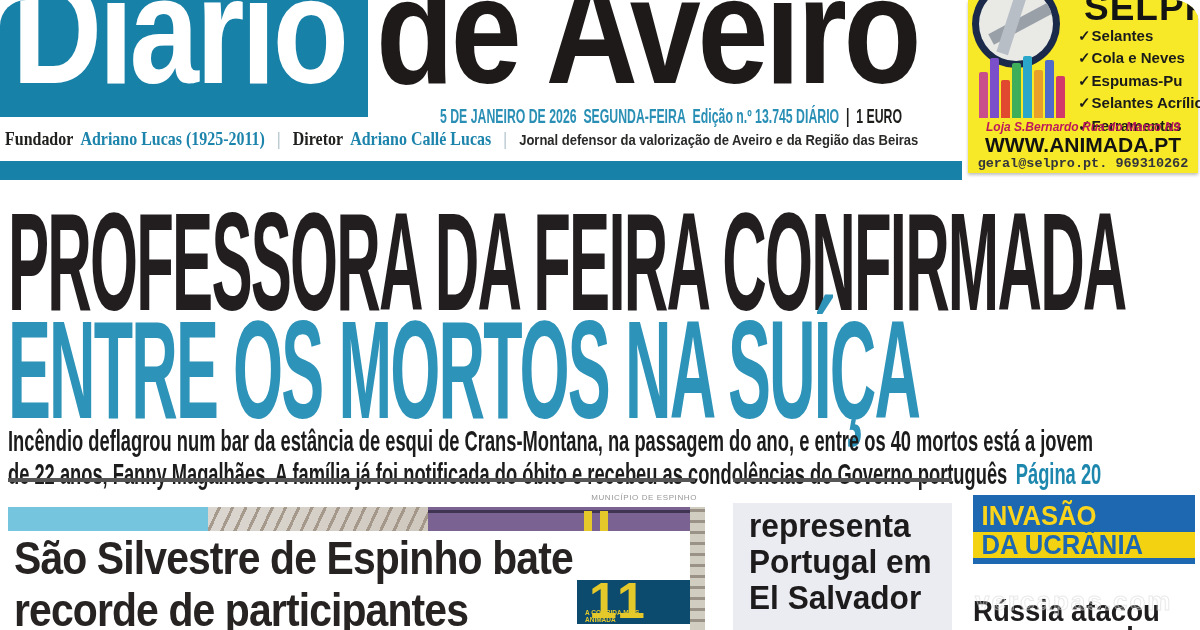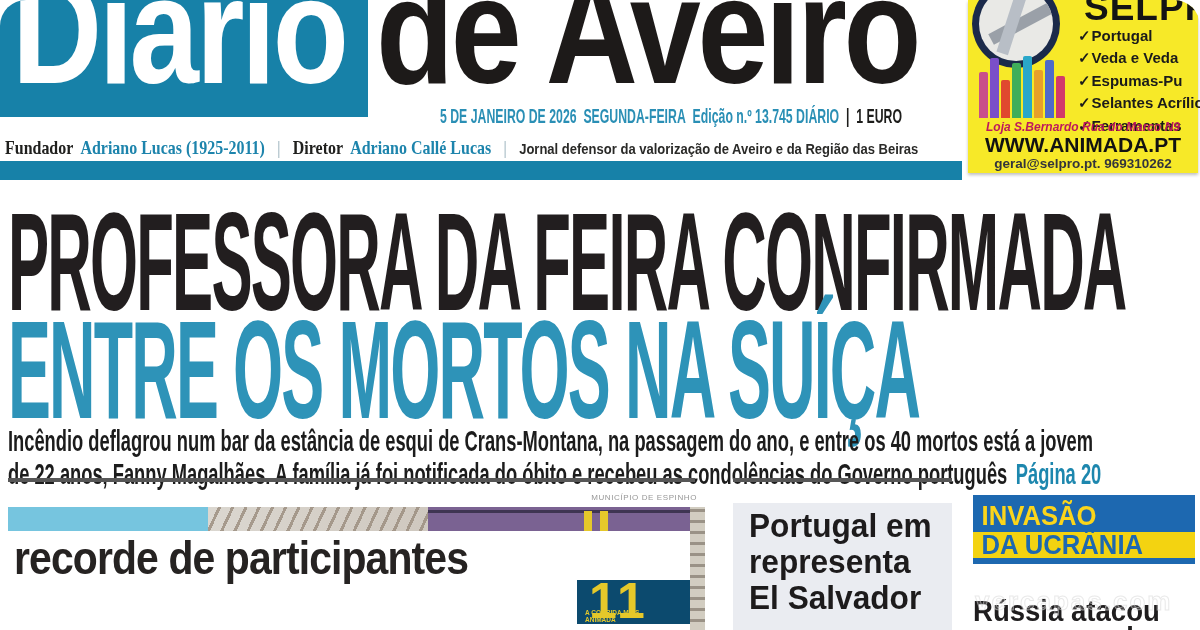--- a/index.html
+++ b/index.html
@@ -6,40 +6,40 @@
   #page{position:relative;width:1200px;height:630px;overflow:hidden;background:#fff;
         font-family:"Liberation Sans",sans-serif;border-radius:26px;}
   .abs{position:absolute;}
   .cond{display:inline-block;white-space:nowrap;transform:scaleX(var(--sx,1));transform-origin:left top;}
   
   .teal-block{left:0;top:0;width:368px;height:117px;background:#1781a8;}
   .title1{left:12px;top:-46px;color:#fff;font-size:152px;font-weight:bold;letter-spacing:-4px;line-height:1;}
   .title2{left:376px;top:-46px;color:#1d1a19;font-size:152px;font-weight:bold;letter-spacing:-4px;line-height:1;}
   .dateline{left:440px;top:105px;font-size:19.5px;font-weight:bold;color:#2a8fb5;}
   .dateline .blk{color:#1d1d1b;}
-  .founder{left:5px;top:137px;font-family:"Liberation Serif",serif;font-size:19px;font-weight:bold;color:#20201e;}
+  .founder{left:5px;top:128px;font-family:"Liberation Serif",serif;font-size:19px;font-weight:bold;color:#20201e;}
   .founder .teal{color:#1d84ac;}
   .founder .sep{color:#8fa9b5;font-weight:normal;padding:0 10px;}
   .founder .tagline{font-family:"Liberation Sans",sans-serif;font-size:15.5px;font-weight:bold;color:#2a2a28;}
   .teal-bar{left:0;top:161px;width:962px;height:19px;background:#1781a8;}
   
   .ad{left:968px;top:0;width:230px;height:173px;background:#f7e928;box-shadow:0 2px 3px rgba(0,0,0,.25);}
   .ad-logo{left:4px;top:-20px;width:88px;height:88px;border-radius:50%;background:#1b2a4a;overflow:hidden;}
   .ad-logo-in{position:absolute;left:7px;top:7px;right:7px;bottom:7px;border-radius:50%;background:#e9e9e6;overflow:hidden;}
   .tool1{position:absolute;left:8px;top:30px;width:70px;height:12px;background:#9aa0a8;transform:rotate(-28deg);}
   .tool2{position:absolute;left:28px;top:-2px;width:12px;height:70px;background:#b8bec6;transform:rotate(18deg);}
   .ad-brand{left:116px;top:-13px;font-size:37px;font-weight:bold;color:#141414;letter-spacing:1px;}
   .ad-list{left:110px;top:25px;}
   .ad-item{font-size:15px;font-weight:bold;color:#1b1b1b;line-height:22.4px;white-space:nowrap;}
   .ad-item .chk{margin-right:1px;}
   .ad-products{left:2px;top:44px;width:104px;height:74px;display:flex;align-items:flex-end;justify-content:center;gap:2px;}
   .bar{width:9px;border-radius:2px 2px 0 0;}
   .ad-address{left:4px;top:120px;width:222px;text-align:center;font-size:12px;font-weight:bold;font-style:italic;color:#be185d;}
   .ad-site{left:4px;top:133px;width:222px;text-align:center;font-size:21px;font-weight:bold;color:#121212;}
-  .ad-contact{left:4px;top:156px;width:222px;text-align:center;font-size:13.5px;font-weight:bold;color:#33343c;}
+  .ad-contact{left:4px;top:156px;width:222px;text-align:center;font-size:13.5px;font-weight:bold;color:#33343c;font-family:Liberation Mono, monospace;}
   
   .h1a{left:8px;top:192px;font-size:140px;font-weight:bold;letter-spacing:-4px;line-height:1;color:#221e1f;}
   .h1b{left:8px;top:300px;font-size:140px;font-weight:bold;letter-spacing:-4px;line-height:1;color:#2e93b8;}
   .subhead{left:8px;top:424px;font-size:30px;font-weight:bold;line-height:33px;color:#1c1c1c;}
   .subhead .pageref{color:#1d87ae;padding-left:14px;}
   
   .bar-gray{height:4px;background:#575757;}
   .bar-left{left:8px;top:478px;width:687px;}
   .bar-mid{left:733px;top:478px;width:219px;}
   .credit{left:8px;top:493px;width:689px;text-align:right;font-size:8px;color:#979797;letter-spacing:.6px;}
@@ -109,22 +109,22 @@
 
   <div class="abs ad">
     <div class="abs ad-logo">
       <div class="ad-logo-in">
         <div class="tool1"></div>
         <div class="tool2"></div>
       </div>
     </div>
     <div class="abs ad-brand">SELPRO</div>
     <div class="abs ad-list">
-      <div class="ad-item"><span class="chk">✓</span><span>Portugal</span></div>
-      <div class="ad-item"><span class="chk">✓</span><span>Veda e Veda</span></div>
+      <div class="ad-item"><span class="chk">✓</span><span>Selantes</span></div>
+      <div class="ad-item"><span class="chk">✓</span><span>Cola e Neves</span></div>
       <div class="ad-item"><span class="chk">✓</span><span>Espumas-Pu</span></div>
       <div class="ad-item"><span class="chk">✓</span><span>Selantes Acrílicos</span></div>
       <div class="ad-item"><span class="chk">✓</span><span>Ferramentas</span></div>
     </div>
     <div class="abs ad-products">
       <div class="bar" style="height:46px;background:#c94f8a"></div>
       <div class="bar" style="height:60px;background:#7a4fc9"></div>
       <div class="bar" style="height:38px;background:#e0482f"></div>
       <div class="bar" style="height:55px;background:#3fae5a"></div>
       <div class="bar" style="height:62px;background:#2aa7c9"></div>
@@ -159,29 +159,30 @@
     </div>
     <div class="banner">
       <div class="banner-num">11</div>
       <div class="banner-cap">
         <div>A CORRIDA MAIS</div>
         <div>ANIMADA</div>
       </div>
     </div>
     <div class="truss-right"></div>
     <div class="photo-hl">
+      <div><span class="cond" style="--sx:.87">São Silvestre de Espinho bate</span></div>
       <div><span class="cond" style="--sx:.87">recorde de participantes</span></div>
     </div>
   </div>
 
   <div class="abs bar-gray bar-mid"></div>
   <div class="abs midbox">
     <div class="midbox-text">
+      <div><span class="cond" style="--sx:.93">representa</span></div>
       <div><span class="cond" style="--sx:.93">Portugal em</span></div>
-      <div><span class="cond" style="--sx:.93">representa</span></div>
       <div><span class="cond" style="--sx:.93">El Salvador</span></div>
     </div>
   </div>
 
   <div class="abs kicker">
     <div class="kick1">
       <span class="cond" style="--sx:.95">INVASÃO</span>
     </div>
     <div class="kick2">
       <span class="cond" style="--sx:.95">DA UCRÂNIA</span>

